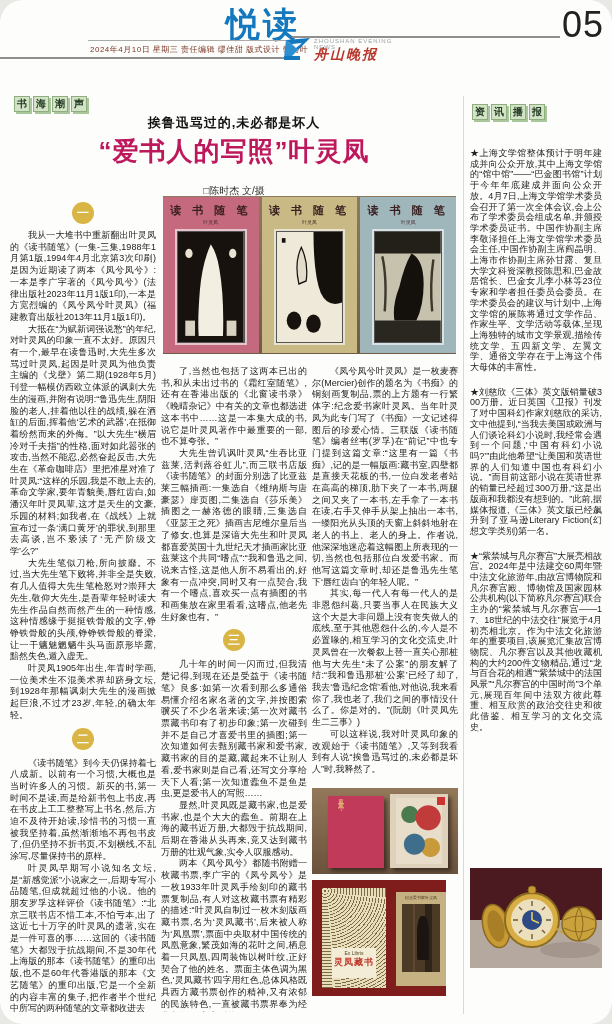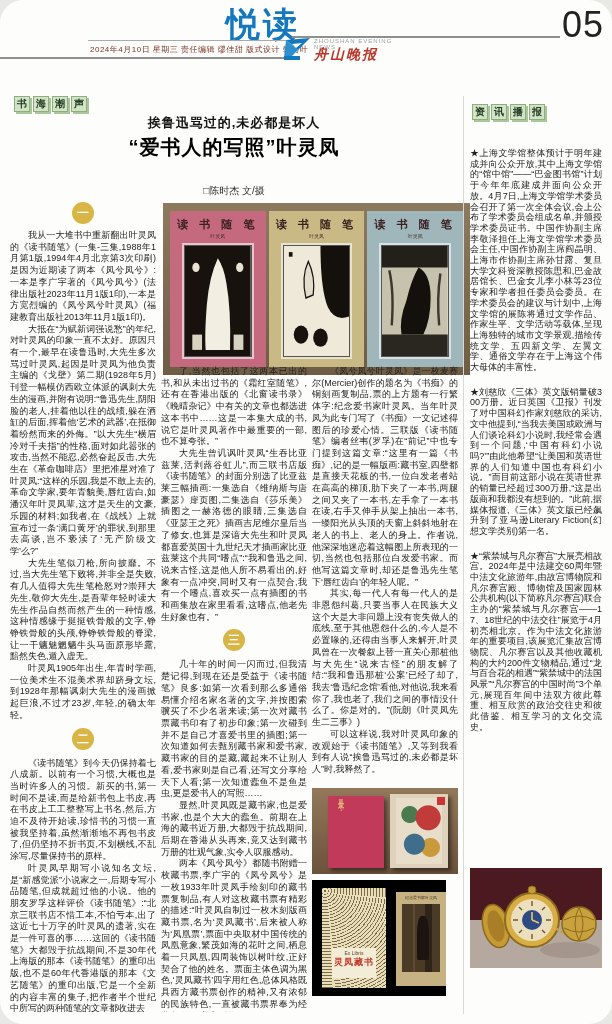--- a/index.html
+++ b/index.html
@@ -23,36 +23,36 @@
   
   .badge{position:absolute;display:flex;gap:3px;}
   .badge span{display:block;width:14px;height:14px;line-height:14px;text-align:center;
         font-size:10px;font-weight:bold;color:#233a23;background:#d3e4c6;border:1px solid #8fae80;
         box-shadow:2px 2px 0 #a9c79a;}
   .badge-shuhai{left:14px;top:96px;}
   .badge-zixun{left:472px;top:104px;}
   
   .kicker{position:absolute;left:10px;top:114px;width:448px;text-align:center;font-size:13px;
         font-weight:600;color:#141414;letter-spacing:1px;}
-  .headline{position:absolute;left:10px;top:134px;width:448px;text-align:center;font-size:20px;
-        font-weight:900;color:#000000;letter-spacing:1px;}
+  .headline{position:absolute;left:10px;top:134px;width:448px;text-align:center;font-size:26px;
+        font-weight:900;color:#be185d;letter-spacing:1px;}
   .byline{position:absolute;left:10px;top:184px;width:448px;text-align:center;font-size:10px;color:#333;}
   
   .col{position:absolute;width:146px;font-size:9px;line-height:11.7px;text-align:justify;
         overflow:hidden;color:#222;}
   .col p{margin:0;text-indent:2em;word-break:break-all;}
   .col1{left:10px;top:230px;height:782px;}
   .col2{left:161px;top:366px;height:646px;}
   .col3{left:312px;top:366px;height:420px;}
   .marker{width:22px;height:22px;border-radius:50%;background:#d8b544;color:#fff;font-size:12px;
         font-weight:bold;line-height:22px;text-align:center;margin:6px auto 8px auto;}
   .marker-one{position:absolute;left:72px;top:202px;margin:0;}
   
-  .books-photo{position:absolute;left:163px;top:203px;width:293px;height:158px;background:#a5understood;
-        background:linear-gradient(#8d7a5e,#6f5c44);display:flex;gap:3px;padding:7px;}
+  .books-photo{position:absolute;left:163px;top:196px;width:293px;height:158px;background:#a5understood;
+        background:linear-gradient(#8d7a5e,#6f5c44);display:flex;gap:3px;padding:0;}
   .cover{position:relative;flex:1;margin:1px 0;}
   .cover-title{position:absolute;left:0;top:6px;width:100%;text-align:center;font-size:11px;
         font-weight:bold;color:#3a2020;letter-spacing:4px;}
   .cover-author{position:absolute;left:0;top:22px;width:100%;text-align:center;font-size:5px;color:#503030;}
   .cover-illo{position:absolute;left:14px;top:34px;right:14px;bottom:10px;background:#f5f2e8;
         border:1px solid #555;box-shadow:0 0 0 2px rgba(255,255,255,.6);}
   .cover1{background:#c4697e;}
   .cover2{background:#c9ba85;}
   .cover3{background:#9fb6bb;}
   .cover-illo svg{width:100%;height:100%;display:block;}
@@ -64,21 +64,21 @@
   .pink-book-text{position:absolute;left:24px;top:6px;writing-mode:vertical-rl;font-size:6px;
         color:#e8c87c;letter-spacing:2px;}
   .illus-book{position:absolute;left:78px;top:6px;width:58px;height:74px;background:#ded2bc;
         box-shadow:3px 3px 4px rgba(0,0,0,.45);}
   .illus-art{position:absolute;left:6px;top:4px;right:6px;bottom:4px;
         background:radial-gradient(circle at 70% 30%,#c23b3b 0 12px,transparent 13px),
                    radial-gradient(circle at 40% 70%,#3f6d8c 0 10px,transparent 11px),
                    radial-gradient(circle at 75% 75%,#c99a3a 0 9px,transparent 10px),
                    radial-gradient(circle at 30% 25%,#4a7a4e 0 8px,transparent 9px),#e7ddc8;}
   .seal{position:absolute;right:3px;top:3px;width:8px;height:8px;background:#c33;}
-  .photo-plates{position:absolute;left:312px;top:880px;width:134px;height:116px;background:#000000;overflow:hidden;}
+  .photo-plates{position:absolute;left:312px;top:880px;width:134px;height:116px;background:#7f1d1d;overflow:hidden;}
   .plate-left{position:absolute;left:10px;top:8px;width:64px;height:100px;background:#e8debb;
         background-image:repeating-radial-gradient(circle at 3px 3px,#7d6b43 0 .8px,transparent .8px 3px);}
   .plate-left-inner{position:absolute;left:10px;bottom:10px;right:10px;height:30px;background:#f3ecd6;
         text-align:center;}
   .exlibris{font-size:5px;color:#5a4a28;margin-top:2px;}
   .plate-red-text{font-size:9px;font-weight:bold;color:#c0392b;letter-spacing:1px;}
   .plate-right{position:absolute;left:84px;top:12px;width:50px;height:94px;background:#c6b183;}
   .plate-right-top{position:absolute;left:0;top:3px;width:100%;text-align:center;font-size:4px;color:#4a3a20;}
   .plate-right-art{position:absolute;left:6px;top:12px;right:6px;bottom:14px;
         background:linear-gradient(90deg,#4a3a26 0 30%,#5d4a30 30% 34%,#4a3a26 34% 60%,#2e2418 60% 78%,#4a3a26 78%);}
@@ -186,21 +186,21 @@
     <p>了,当然也包括了这两本已出的书,和从未出过书的《霜红室随笔》,还有在香港出版的《北窗读书录》《晚晴杂记》中有关的文章也都选进这本书中……这是一本集大成的书,说它是叶灵凤著作中最重要的一部,也不算夸张。”</p>
     <p>大先生曾讥讽叶灵凤“生吞比亚兹莱,活剥蕗谷虹儿”,而三联书店版《读书随笔》的封面分别选了比亚兹莱三幅插画:一集选自《维纳斯与唐豪瑟》扉页图,二集选自《莎乐美》插图之一赫洛德的眼睛,三集选自《亚瑟王之死》插画吉尼维尔皇后当了修女,也算是深谙大先生和叶灵凤都喜爱英国十九世纪天才插画家比亚兹莱这个共同“嗜点”:“我和鲁迅之间,说来古怪,这是他人所不易看出的,好象有一点冲突,同时又有一点契合,我有一个嗜点,喜欢买一点有插图的书和画集放在家里看看,这嗜点,他老先生好象也有。”</p>
     <div class="marker">三</div>
     <p>几十年的时间一闪而过,但我清楚记得,到现在还是受益于《读书随笔》良多:如第一次看到那么多通俗易懂介绍名家名著的文字,并按图索骥买了不少名著来读;第一次对藏书票藏书印有了初步印象;第一次碰到并不是自己才喜爱书里的插图;第一次知道如何去甄别藏书家和爱书家,藏书家的目的是藏,藏起来不让别人看,爱书家则是自己看,还写文分享给天下人看;第一次知道蠹鱼不是鱼是虫,更是爱书人的写照……</p>
     <p>显然,叶灵凤既是藏书家,也是爱书家,也是个大大的蠹鱼。前期在上海的藏书近万册,大都毁于抗战期间,后期在香港从头再来,竟又达到藏书万册的壮观气象,实令人叹服感动。</p>
     <p>两本《凤兮凤兮》都随书附赠一枚藏书票,李广宇的《凤兮凤兮》是一枚1933年叶灵凤手绘刻印的藏书票复制品,有人对这枚藏书票有精彩的描述:“叶灵凤自制过一枚木刻版画藏书票,名为‘灵凤藏书’,后来被人称为‘凤凰票’,票面中央取材中国传统的凤凰意象,繁茂如海的花叶之间,栖息着一只凤凰,四周装饰以树叶纹,正好契合了他的姓名。票面主体色调为黑色,‘灵凤藏书’四字用红色,总体风格既具西方藏书票创作的精神,又有浓郁的民族特色,一直被藏书票界奉为经典之作。”方宽烈的</p>
   </div>
 
   <div class="col col3">
     <p>《凤兮凤兮叶灵凤》是一枚麦赛尔(Mercier)创作的题名为《书痴》的铜刻画复制品,票的上方题有一行繁体字:纪念爱书家叶灵凤。当年叶灵凤为此专门写了《书痴》一文记述得图后的珍爱心情。三联版《读书随笔》编者丝韦(罗孚)在“前记”中也专门提到这篇文章:“这里有一篇《书痴》,记的是一幅版画:藏书室,四壁都是直接天花板的书,一位白发老者站在高高的梯顶,肋下夹了一本书,两腿之间又夹了一本书,左手拿了一本书在读,右手又伸手从架上抽出一本书,一缕阳光从头顶的天窗上斜斜地射在老人的书上、老人的身上。作者说,他深深地迷恋着这幅图上所表现的一切,当然也包括那位白发爱书家。而他写这篇文章时,却还是鲁迅先生笔下‘唇红齿白’的年轻人呢。”</p>
-    <p>其实,每一代人有每一代人的是非恩怨纠葛,只要当事人在民族大义这个大是大非问题上没有丧失做人的底线,至于其他恩怨什么的,今人是不必置喙的,还得由当事人来解开,叶灵凤曾在一次餐叙上替一直关心那桩他与大先生“说来古怪”的朋友解了结:“我和鲁迅那桩‘公案’已经了却了,我去‘鲁迅纪念馆’看他,对他说,我来看你了,我也老了,我们之间的事情没什么了。你是对的。”(阮朗《叶灵凤先生二三事》)</p>
+    <p>其实,每一代人有每一代人的是非恩怨纠葛,只要当事人在民族大义这个大是大非问题上没有丧失做人的底线,至于其他恩怨什么的,今人是不必置喙的,相互学习的文化交流史,叶灵凤曾在一次餐叙上替一直关心那桩他与大先生“未了公案”的朋友解了结:“我和鲁迅那桩‘公案’已经了却了,我去‘鲁迅纪念馆’看他,对他说,我来看你了,我也老了,我们之间的事情没什么了。你是对的。”(阮朗《叶灵凤先生二三事》)</p>
     <p>可以这样说,我对叶灵凤印象的改观始于《读书随笔》,又等到我看到有人说“挨鲁迅骂过的,未必都是坏人”时,我释然了。</p>
   </div>
 
   <div class="photo-books2">
     <div class="pink-book"></div>
     <div class="pink-book-text">凤兮凤兮</div>
     <div class="illus-book">
       <div class="illus-art"></div>
       <div class="seal"></div>
     </div>

